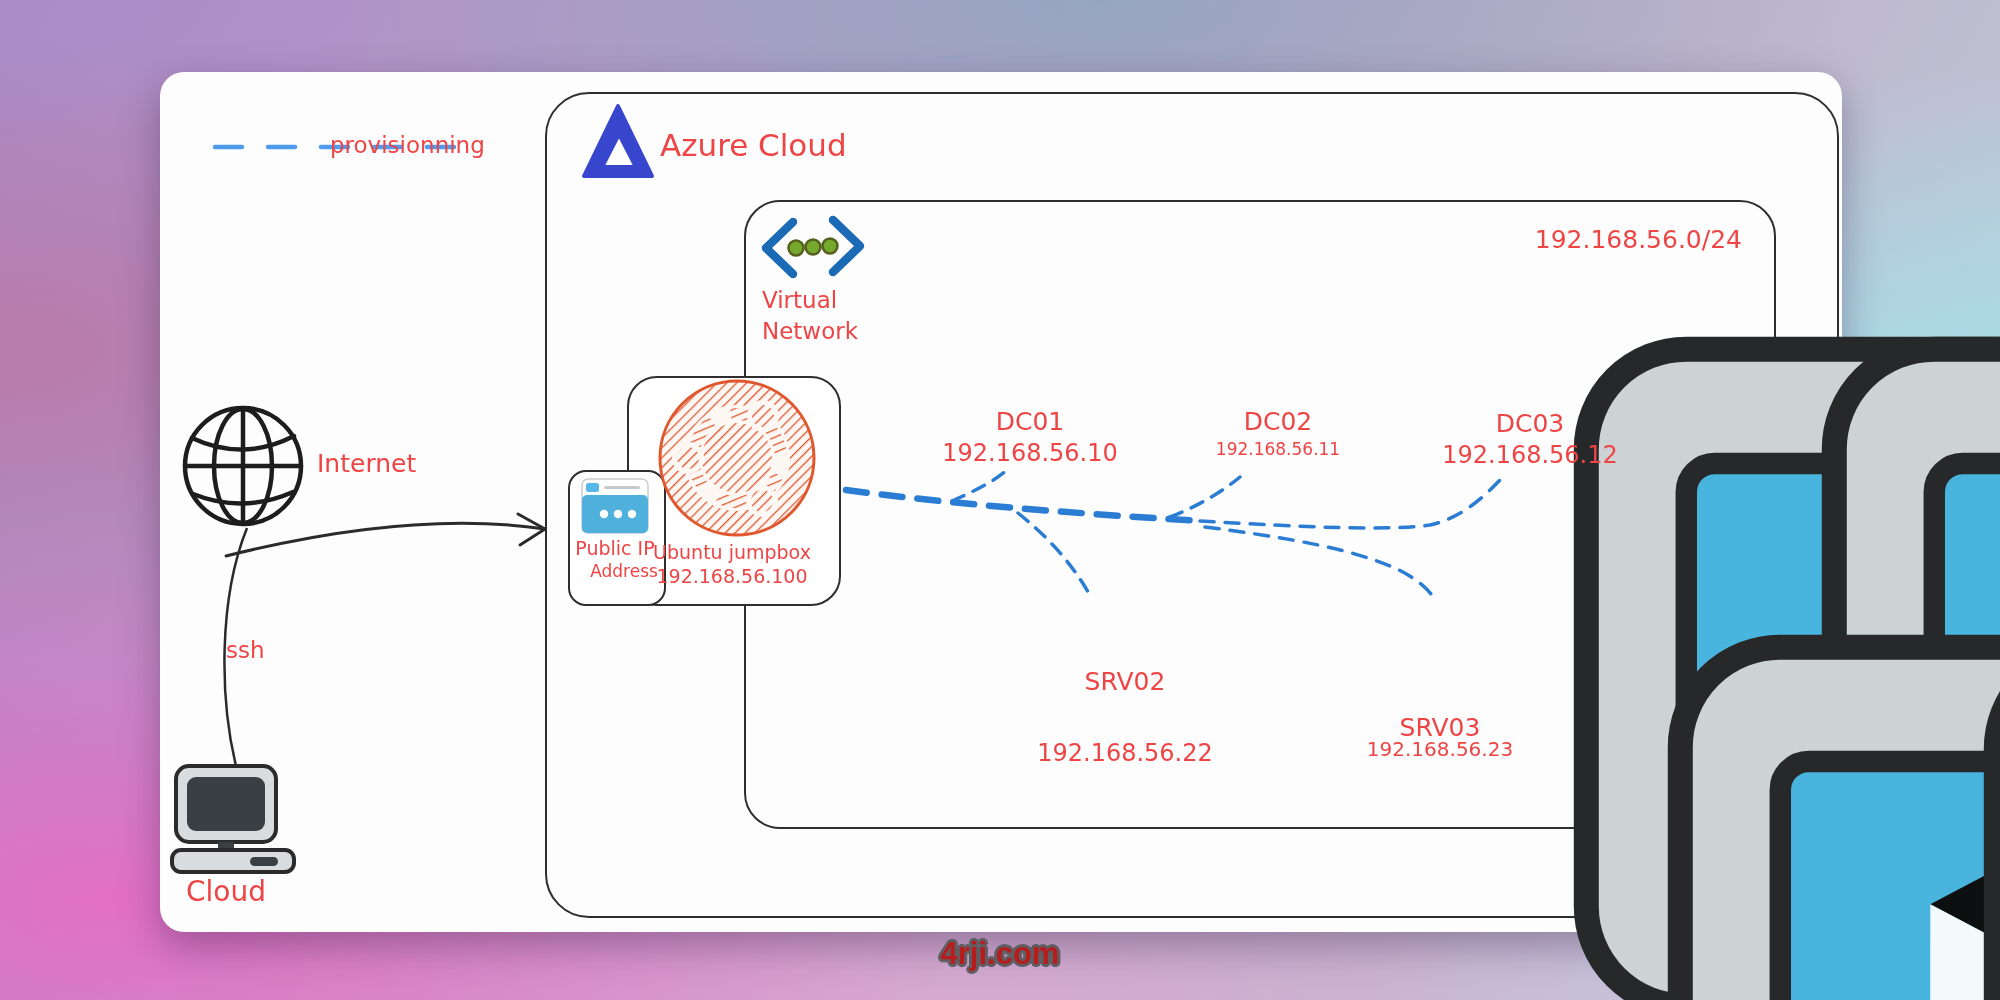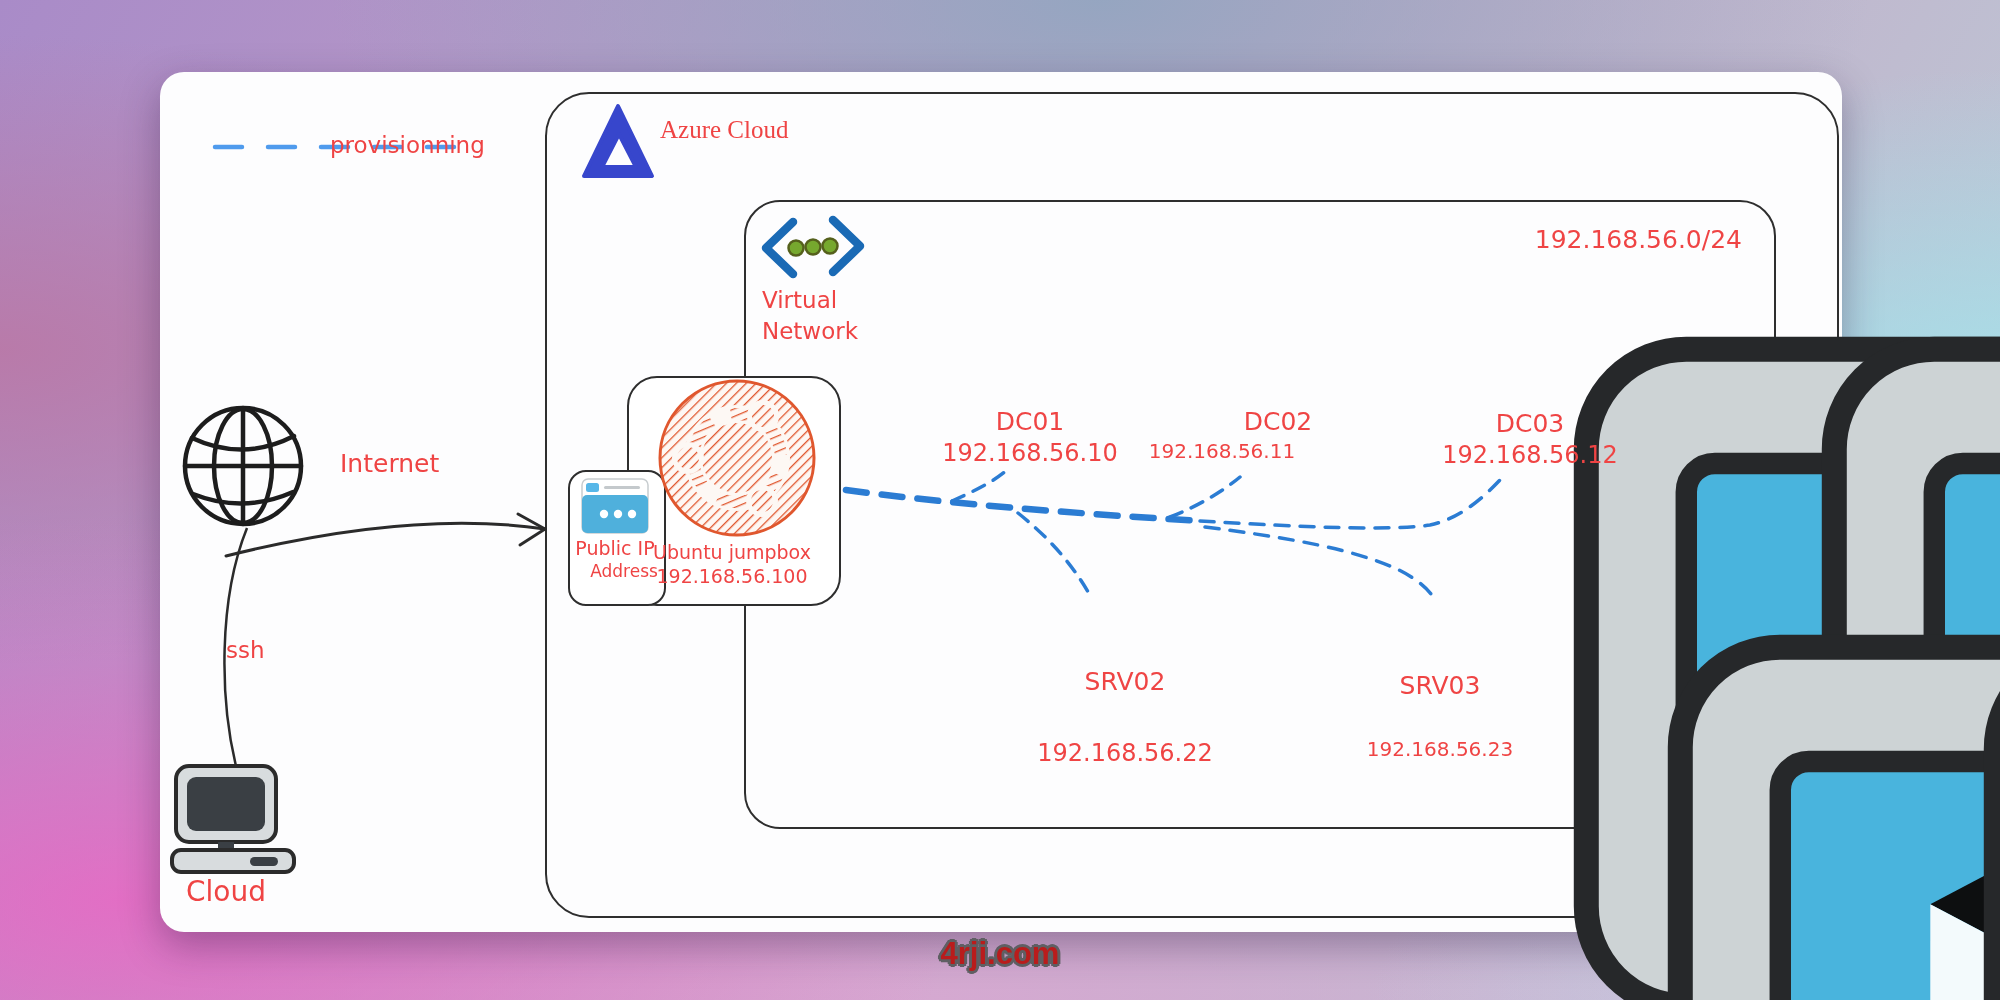--- a/index.html
+++ b/index.html
@@ -141,47 +141,47 @@
     <rect x="176" y="766" width="100" height="76" rx="13" fill="#d8dcde" stroke="#2b2b2b" stroke-width="4"></rect>
     <rect x="187" y="777" width="78" height="54" rx="9" fill="#3a3f44"></rect>
     <rect x="218" y="842" width="16" height="8" fill="#3a3f44"></rect>
     <rect x="172" y="850" width="122" height="22" rx="9" fill="#d8dcde" stroke="#2b2b2b" stroke-width="4"></rect>
     <rect x="250" y="857" width="28" height="9" rx="4.5" fill="#3a3f44"></rect>
   </g>
 </svg>
 
 <div class="abs txt" style="left:330px;top:132px;font-size:23px;">provisionning</div>
 
-<div class="abs txt" style="left:660px;top:116px;font-size:25px;font-family:Liberation Serif, serif;">Azure Cloud</div>
+<div class="abs txt" style="left:660px;top:128px;font-size:31px;">Azure Cloud</div>
 
 <div class="abs txt" style="left:762px;top:287px;font-size:23px;">Virtual</div>
 <div class="abs txt" style="left:762px;top:318px;font-size:23px;">Network</div>
 
 <div class="abs txt" style="left:1520px;top:226px;width:222px;text-align:right;font-size:25px;">192.168.56.0/24</div>
 
 <div class="abs txt ctr" style="left:920px;top:408px;width:220px;font-size:25px;">DC01</div>
 <div class="abs txt ctr" style="left:920px;top:440px;width:220px;font-size:24px;">192.168.56.10</div>
 
 <div class="abs txt ctr" style="left:1168px;top:408px;width:220px;font-size:25px;">DC02</div>
-<div class="abs txt ctr" style="left:1112px;top:440px;width:220px;font-size:20px;">192.168.56.11</div>
+<div class="abs txt ctr" style="left:1168px;top:440px;width:220px;font-size:17px;">192.168.56.11</div>
 
 <div class="abs txt ctr" style="left:1420px;top:410px;width:220px;font-size:25px;">DC03</div>
 <div class="abs txt ctr" style="left:1420px;top:442px;width:220px;font-size:24px;">192.168.56.12</div>
 
 <div class="abs txt ctr" style="left:1015px;top:668px;width:220px;font-size:25px;">SRV02</div>
 <div class="abs txt ctr" style="left:1015px;top:740px;width:220px;font-size:24px;">192.168.56.22</div>
 
-<div class="abs txt ctr" style="left:1330px;top:672px;width:220px;font-size:25px;">SRV03</div>
+<div class="abs txt ctr" style="left:1330px;top:714px;width:220px;font-size:25px;">SRV03</div>
 <div class="abs txt ctr" style="left:1330px;top:738px;width:220px;font-size:20px;">192.168.56.23</div>
 
 <div class="abs txt ctr" style="left:627px;top:542px;width:210px;font-size:19px;">Ubuntu jumpbox</div>
 <div class="abs txt ctr" style="left:627px;top:566px;width:210px;font-size:19px;">192.168.56.100</div>
 
 <div class="abs txt ctr" style="left:568px;top:538px;width:94px;font-size:19px;">Public IP</div>
 <div class="abs txt ctr" style="left:568px;top:562px;width:112px;font-size:17px;text-align:center;">Address</div>
 
-<div class="abs txt" style="left:317px;top:450px;font-size:25px;margin-left:23px;">Internet</div>
+<div class="abs txt" style="left:317px;top:450px;font-size:25px;">Internet</div>
 
 <div class="abs txt" style="left:226px;top:637px;font-size:23px;">ssh</div>
 
 <div class="abs txt ctr" style="left:166px;top:876px;width:120px;font-size:28px;">Cloud</div>
 
 <div class="abs watermark">4rji.com</div>
 
 </body></html>

